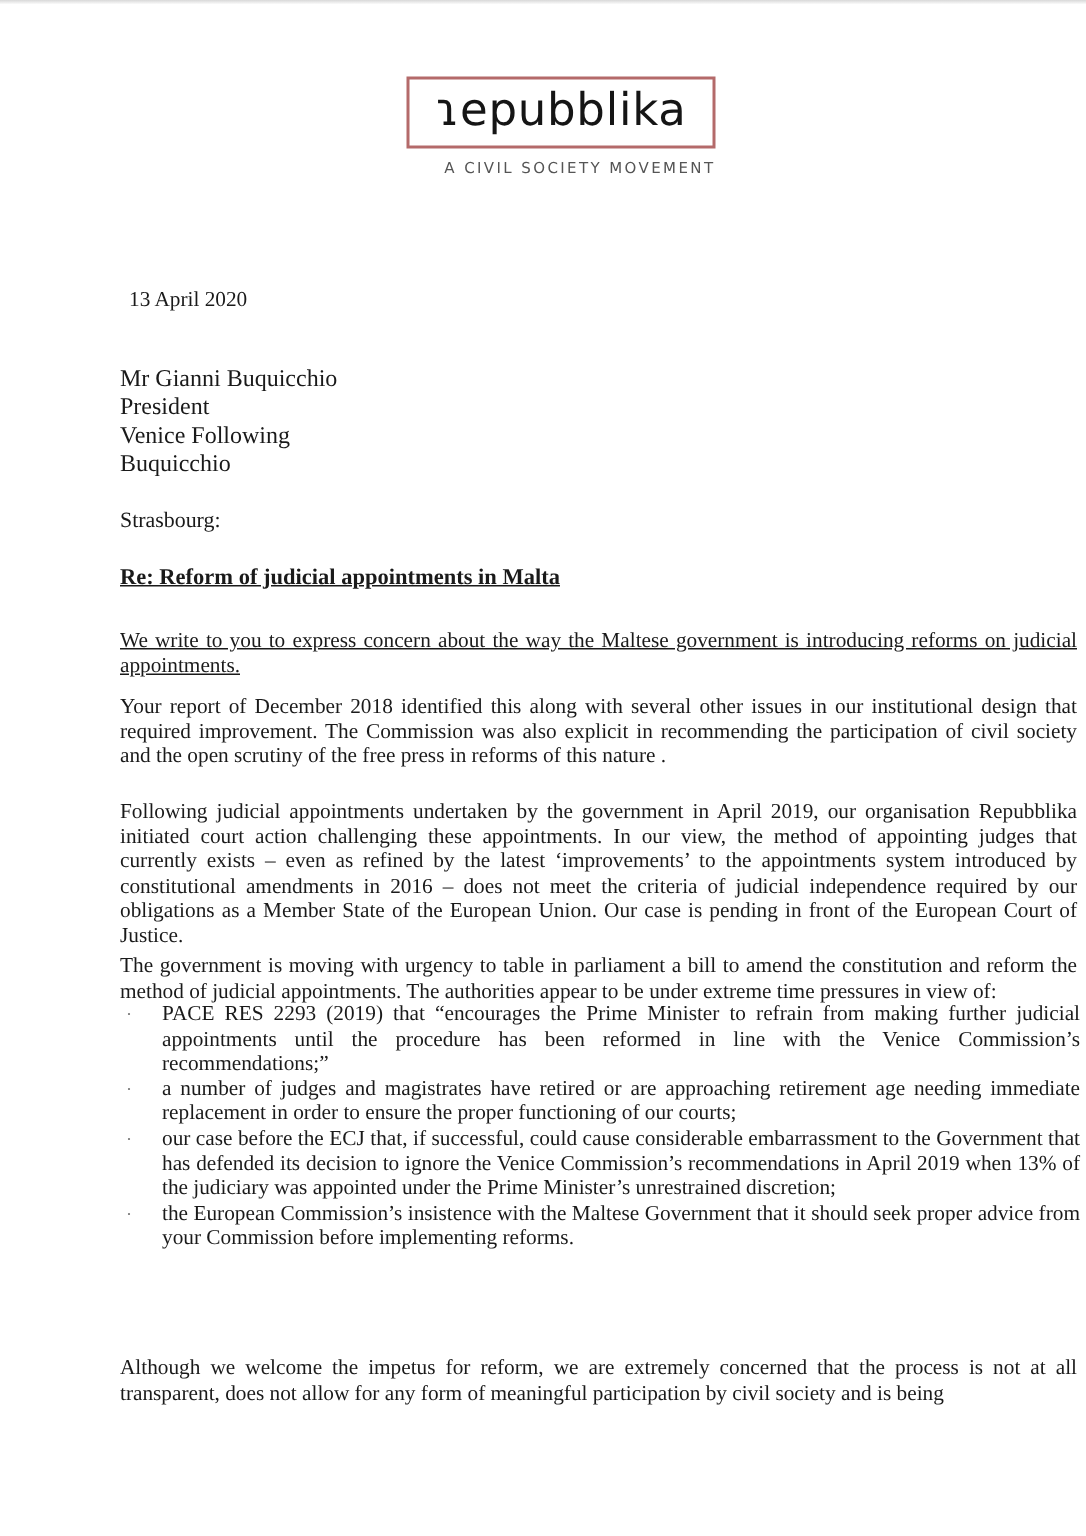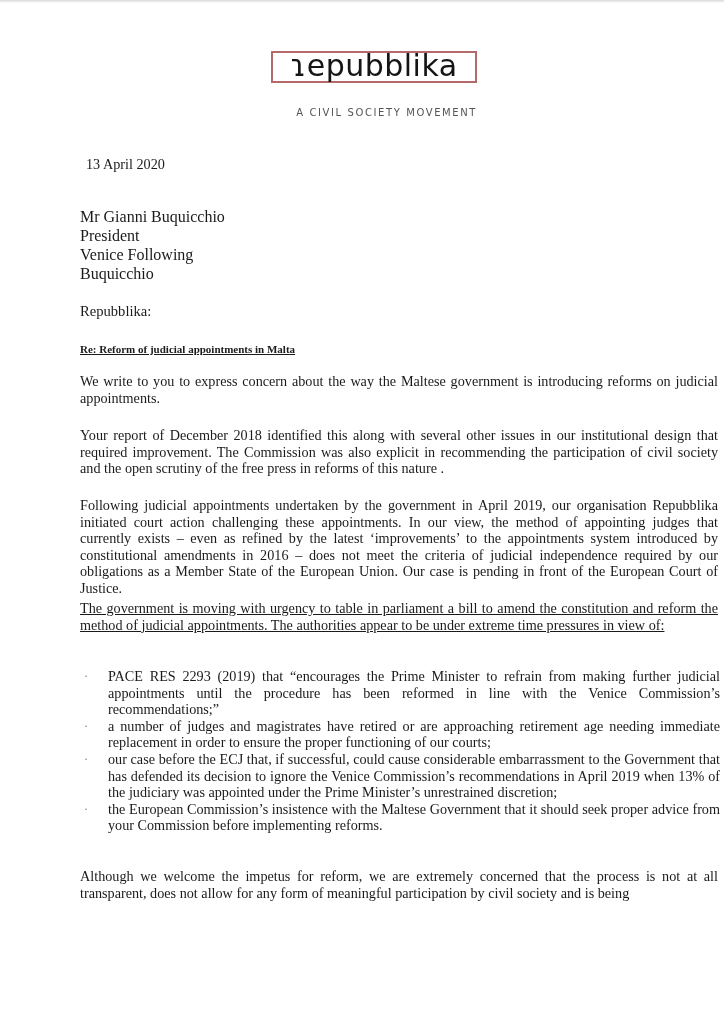--- a/index.html
+++ b/index.html
@@ -1,31 +1,31 @@
 <!DOCTYPE html>
 <html><head>
 <meta charset="utf-8">
 <style>
   html, body { margin: 0; padding: 0; background: #ffffff; }
   body { width: 724px; height: 1024px; position: relative; overflow: hidden; font-family: "Liberation Serif", serif; color: #1a1a1a; }
   .top-edge { position: absolute; left: 0; top: 0; width: 724px; height: 3px; background: linear-gradient(to bottom, #d8d8d8, #ffffff); }
-  .logo-box { position: absolute; left: 271px; top: 51px; width: 206px; height: 32px; border: 2px solid #b46a6a; box-sizing: border-box; display: flex; align-items: center; justify-content: center; }
+  .logo-box { position: absolute; left: 271px; top: 51px; width: 206px; height: 48px; border: 2px solid #b46a6a; box-sizing: border-box; display: flex; align-items: center; justify-content: center; }
   .logo-word { font-family: "DejaVu Sans", sans-serif; font-size: 30px; letter-spacing: 0.5px; color: #151515; line-height: 1; margin-top: -2px; }
   .logo-tagline { position: absolute; left: 271px; top: 107px; width: 206px; text-align: right; font-family: "DejaVu Sans", sans-serif; font-size: 10px; letter-spacing: 1.6px; color: #555555; }
-  .text { position: absolute; font-size: 14.2px; line-height: 16.6px; }
+  .text { position: absolute; font-size: 14.2px; line-height: 16.6px; margin-top: 36px; }
   .date { left: 86px; top: 156px; }
   .addr { left: 80px; top: 207px; }
   .addr div { line-height: 19px; font-size: 16px; }
   .salutation { left: 80px; top: 303px; font-size: 14.6px; }
-  .subject { left: 80px; top: 341px; font-weight: bold; text-decoration: underline; font-size: 11px; }
+  .subject { left: 80px; top: 341px; font-weight: bold; text-decoration: underline; font-size: 15px; }
   .para { left: 80px; width: 638px; text-align: justify; }
-  .p1 { top: 373px; }
+  .p1 { top: 383px; text-decoration: underline; }
   .p2 { top: 427px; }
   .p3 { top: 497px; }
-  .p4 { top: 600px; text-decoration: underline; }
+  .p4 { top: 600px; }
   .list { position: absolute; left: 80px; top: 668px; width: 640px; margin: 0; padding: 0; list-style: none; font-size: 14.2px; line-height: 16.6px; }
   .list li { position: relative; padding-left: 28px; text-align: justify; margin: 0; }
   .bullet { position: absolute; left: 4px; top: 0; color: #777777; font-size: 12px; }
   .p5 { top: 868px; }
   .footer { position: absolute; left: 180px; width: 360px; top: 923px; text-align: center; font-family: "Liberation Sans", sans-serif; font-size: 13px; line-height: 16px; color: #222222; }
 </style>
 </head>
 <body>
 
 <div class="top-edge"></div>
@@ -37,21 +37,21 @@
 
 <div class="text date">13 April 2020</div>
 
 <div class="text addr">
   <div>Mr Gianni Buquicchio</div>
   <div>President</div>
   <div>Venice Following</div>
   <div>Buquicchio</div>
 </div>
 
-<div class="text salutation">Repubblika:</div>
+<div class="text salutation">Strasbourg:</div>
 
 <div class="text subject">Re: Reform of judicial appointments in Malta</div>
 
 <div class="text para p1">We write to you to express concern about the way the Maltese government is introducing reforms on judicial appointments.</div>
 <div class="text para p2">Your report of December 2018 identified this along with several other issues in our institutional design that required improvement. The Commission was also explicit in recommending the participation of civil society and the open scrutiny of the free press in reforms of this nature .</div>
 <div class="text para p3">Following judicial appointments undertaken by the government in April 2019, our organisation Repubblika initiated court action challenging these appointments. In our view, the method of appointing judges that currently exists – even as refined by the latest ‘improvements’ to the appointments system introduced by constitutional amendments in 2016 – does not meet the criteria of judicial independence required by our obligations as a Member State of the European Union. Our case is pending in front of the European Court of Justice.</div>
 <div class="text para p4">The government is moving with urgency to table in parliament a bill to amend the constitution and reform the method of judicial appointments. The authorities appear to be under extreme time pressures in view of:</div>
 
 <ul class="list">
   <li>

